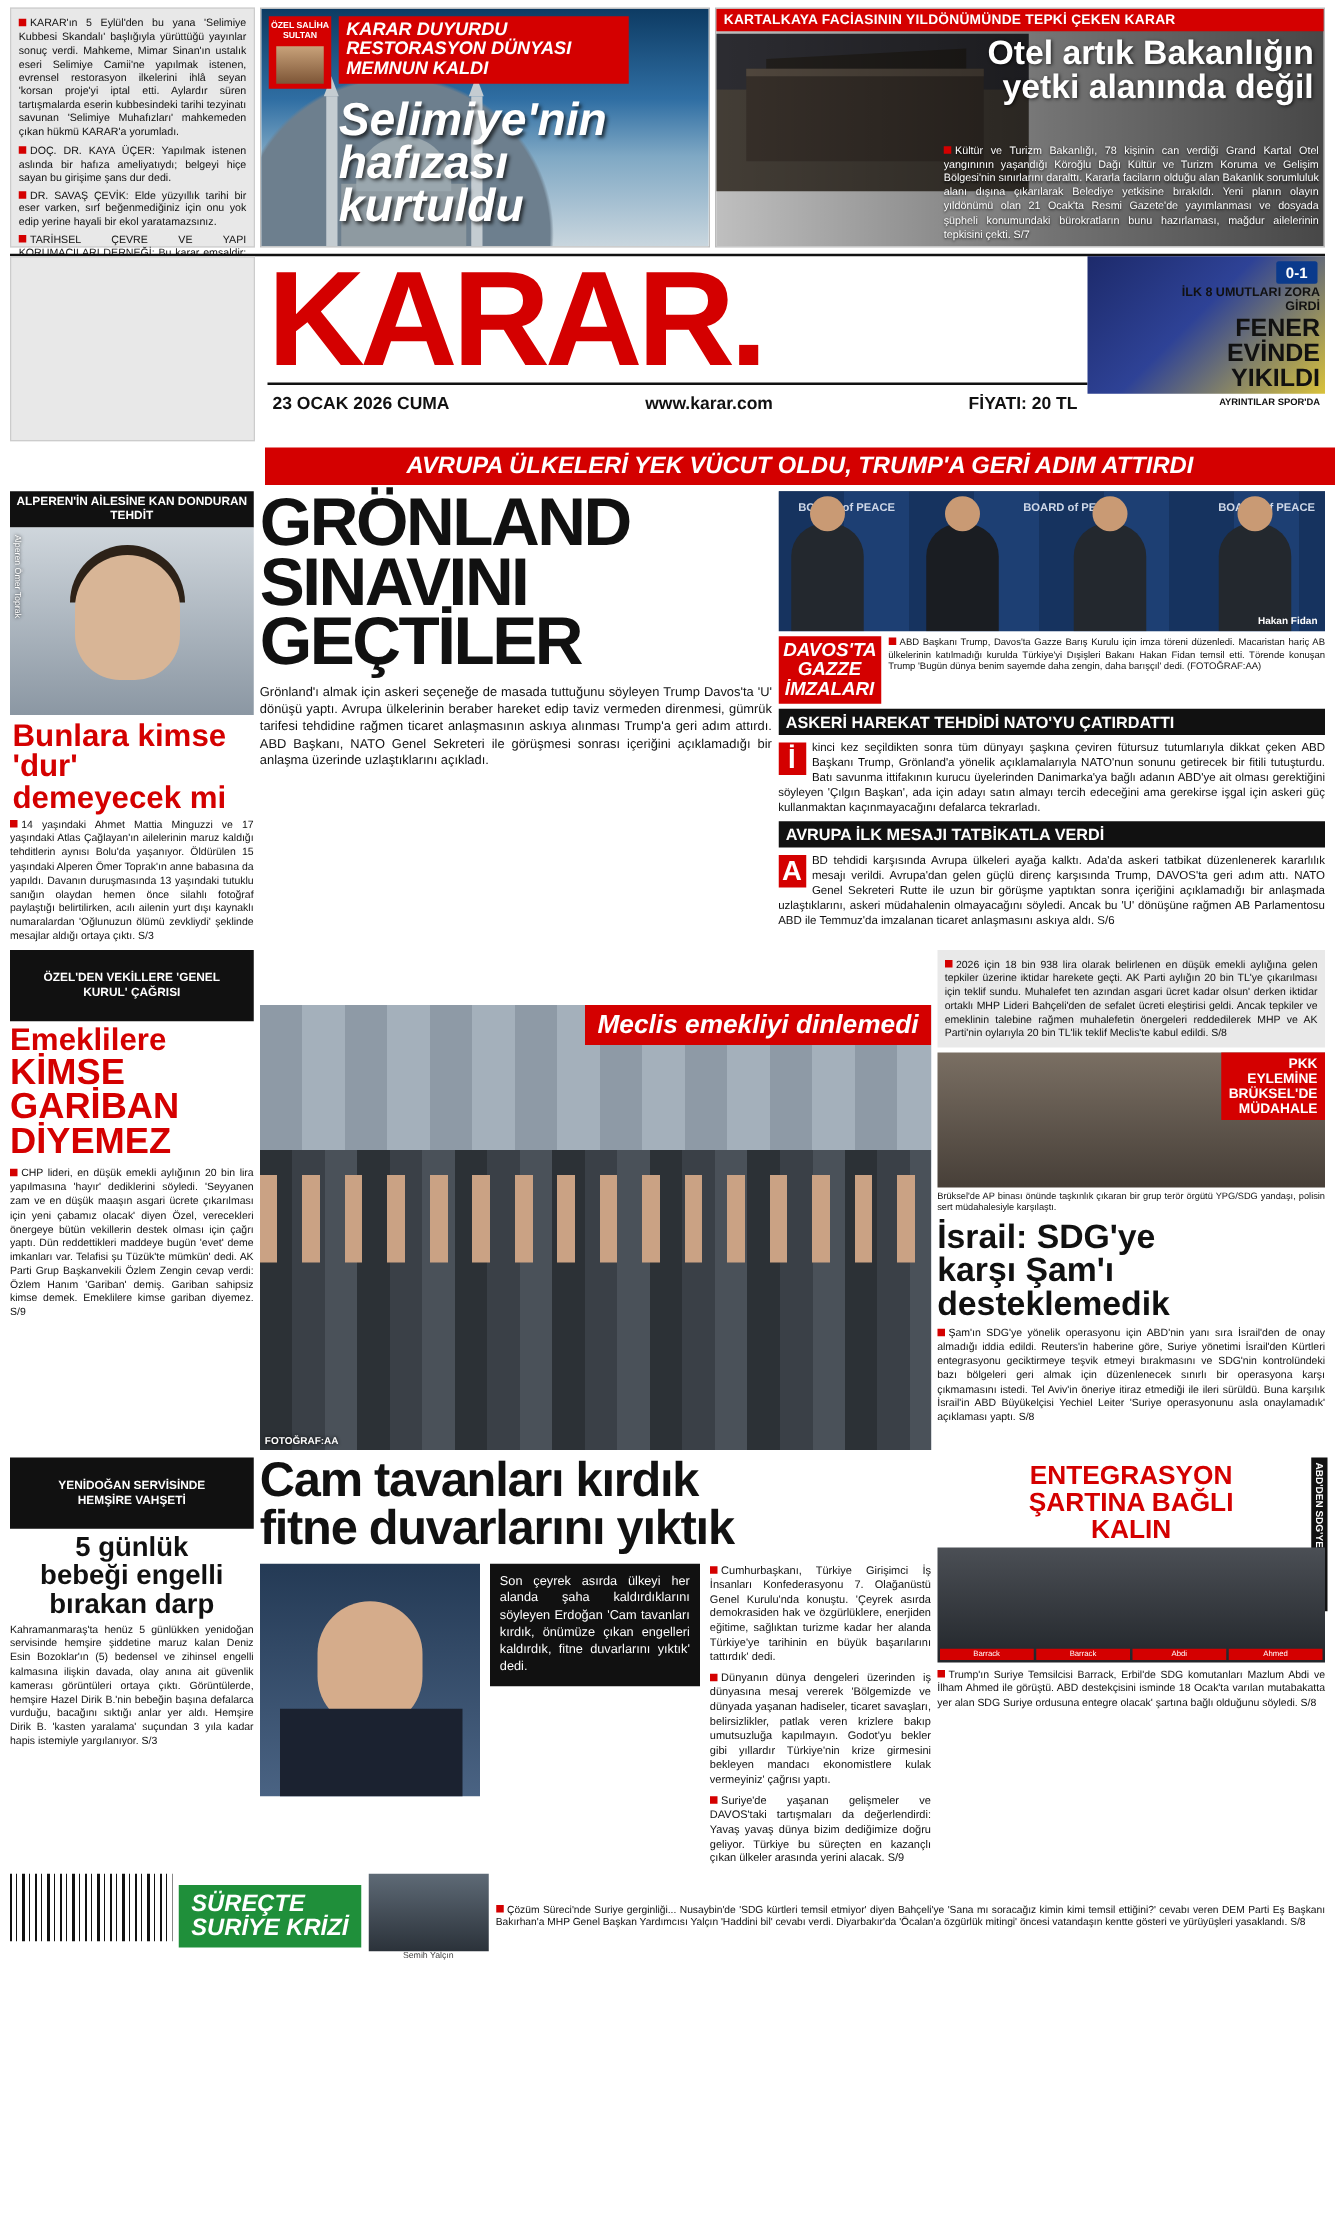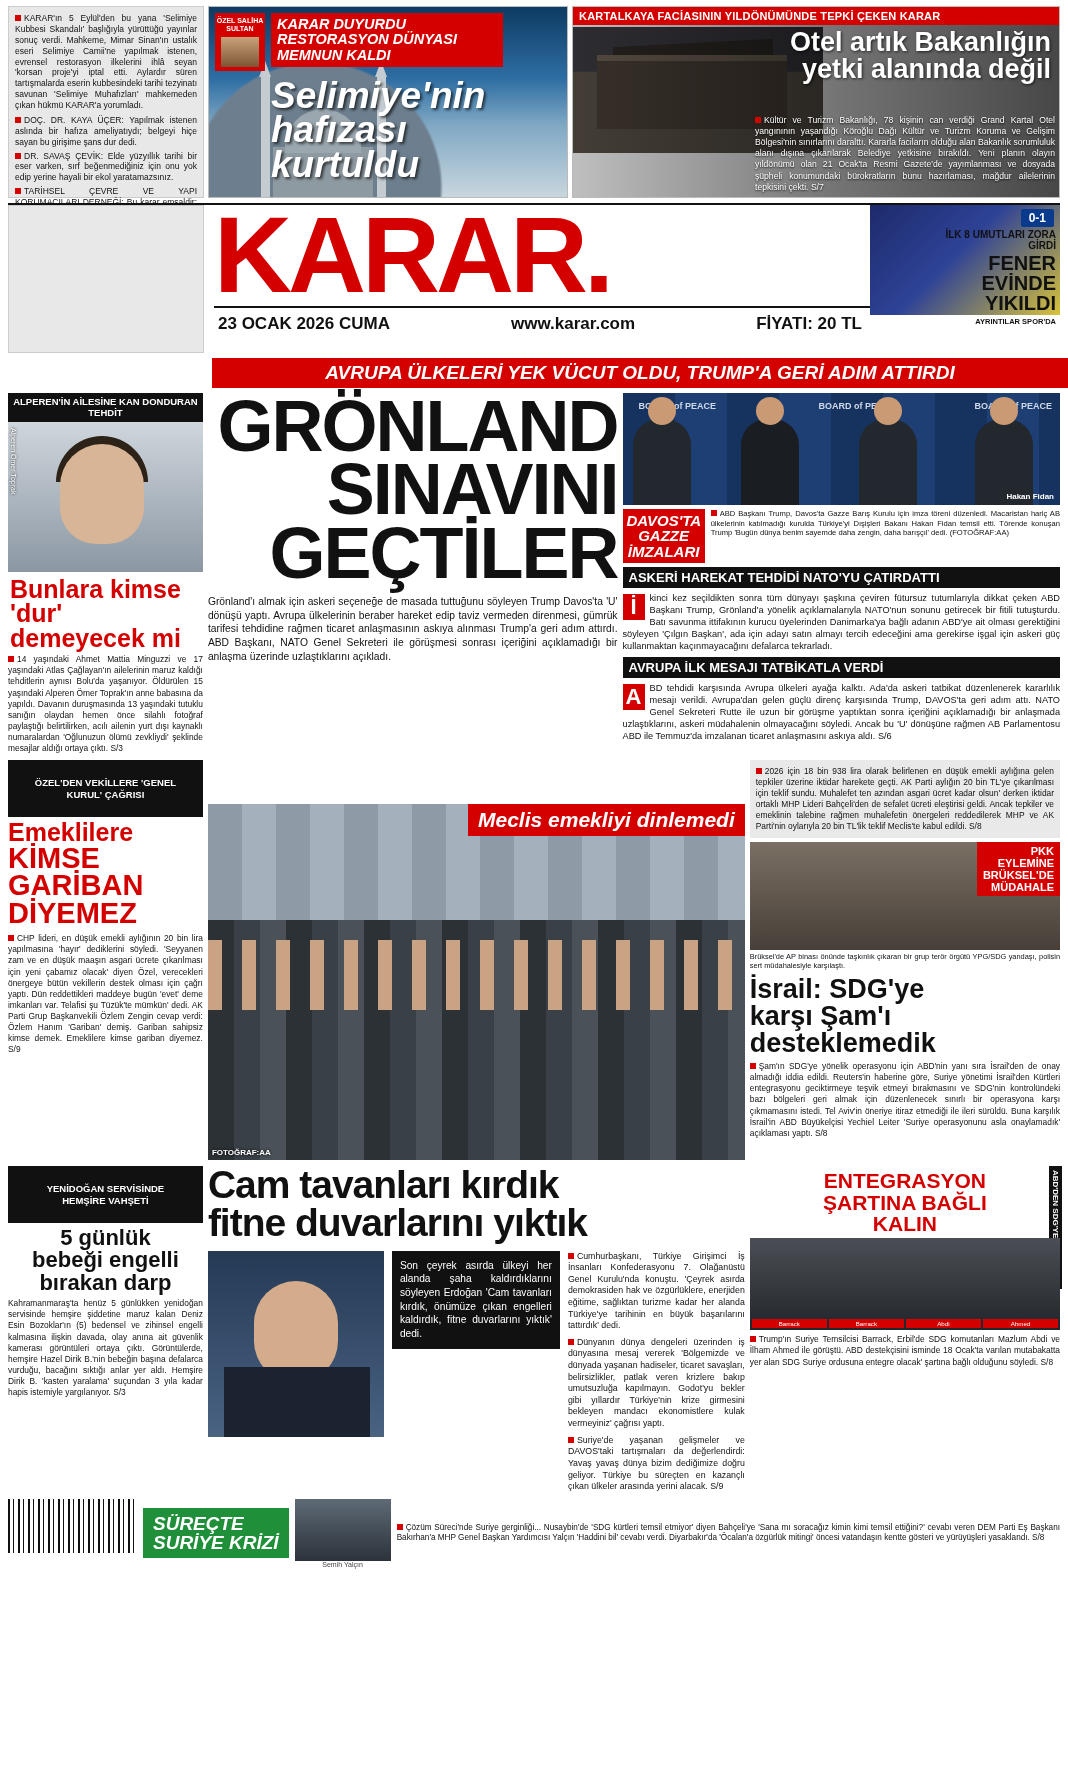--- a/index.html
+++ b/index.html
@@ -71,21 +71,21 @@
   .tsr-overlay { position:absolute; inset:0; background:linear-gradient(90deg, rgba(0,0,0,.25) 0%, rgba(0,0,0,.55) 55%, rgba(0,0,0,.72) 100%); }
 
   
   .masthead { display:flex; height:150px; margin-top:5px; border-top:2px solid #111; position:relative; }
   .mh-left { width:196px; background:#e8e8e8; border:1px solid #ccc; padding:5px; font-size:8.3px; line-height:1.3; text-align:justify; }
   .mh-center { flex:1; position:relative; padding-left:10px; }
   .logo {
     font-size:108px; font-weight:bold; color:#d40000; line-height:0.92; letter-spacing:-4px;
     font-family:"Liberation Sans", sans-serif;
   }
-  .mh-meta { display:flex; justify-content:space-between; font-size:17px; font-weight:bold; padding:6px 8px 0 4px; border-top:2px solid #111; margin-top:2px;gap:33px; }
+  .mh-meta { display:flex; justify-content:space-between; font-size:14px; font-weight:bold; padding:6px 8px 0 4px; border-top:2px solid #111; margin-top:2px;gap:33px; }
   .mh-right { width:190px; position:relative; }
   .fener-photo {
     position:absolute; right:0; top:0; width:190px; height:110px;
     background:linear-gradient(135deg,#1d2a6b 0%, #2e4296 45%, #d9c23a 100%);
   }
   .score-badge { position:absolute; right:6px; top:4px; background:#0a3a8c; color:#fff; font-size:12px; font-weight:bold; padding:2px 8px; border-radius:2px; }
   .fener-txt { position:absolute; right:4px; top:24px; width:120px; text-align:right; color:#111; font-weight:bold; }
   .fener-txt .l1 { font-size:10px; line-height:1.1; }
   .fener-txt .l2 { font-size:20px; line-height:1.0; margin-top:2px; }
   .fener-txt .l3 { font-size:7.5px; font-weight:bold; margin-top:4px; }
@@ -110,22 +110,22 @@
   .photo-boy .face { position:absolute; left:52px; top:22px; width:84px; height:100px; background:#d8b596; border-radius:42px 42px 36px 36px; }
   .photo-boy .hair { position:absolute; left:48px; top:14px; width:92px; height:46px; background:#2d2218; border-radius:46px 46px 0 0; }
   .photo-cap { position:absolute; left:2px; top:6px; color:#fff; font-size:7px; writing-mode:vertical-rl; text-shadow:0 0 3px #000; }
 
   .lead-red { color:#d40000; font-weight:bold; font-size:25px; line-height:0.98; padding:5px 2px 4px; }
   .body-sm { font-size:8.4px; line-height:1.32; text-align:justify; }
   .body-sm .redsq { display:inline-block; width:6px; height:6px; background:#d40000; margin-right:3px; }
 
   
   .bighead {
-    font-size:72px; font-weight:bold; line-height:0.88; letter-spacing:-2px;
-    text-align:right; padding-top:2px;
+    font-size:54px; font-weight:bold; line-height:0.88; letter-spacing:-2px;
+    text-align:left; padding-top:2px;
   }
   .bighead .l { display:block; }
   .mid-body { font-size:10.3px; line-height:1.33; text-align:justify; margin-top:10px; }
 
   
   .rt-photo { height:112px; background:linear-gradient(#102a52,#2d4f86); position:relative; overflow:hidden; }
   .rt-photo .panel { position:absolute; inset:0; background:repeating-linear-gradient(90deg,#16335f 0 52px,#1d3f73 52px 104px); }
   .rt-photo .fig { position:absolute; bottom:0; width:58px; height:86px; background:#23282e; border-radius:26px 26px 0 0; }
   .rt-photo .fig:after{content:"";position:absolute;top:-22px;left:15px;width:28px;height:28px;border-radius:50%;background:#c99a74;}
   .rt-photo .f1{left:10px;} .rt-photo .f2{left:118px;background:#1a1d22;} .rt-photo .f3{left:236px;} .rt-photo .f4{left:352px;}

